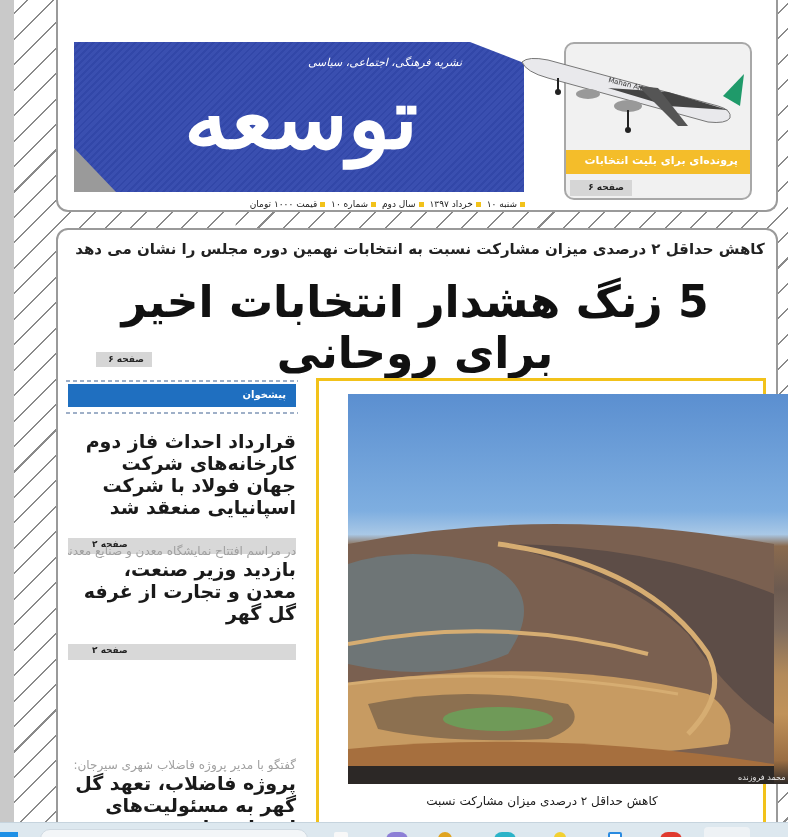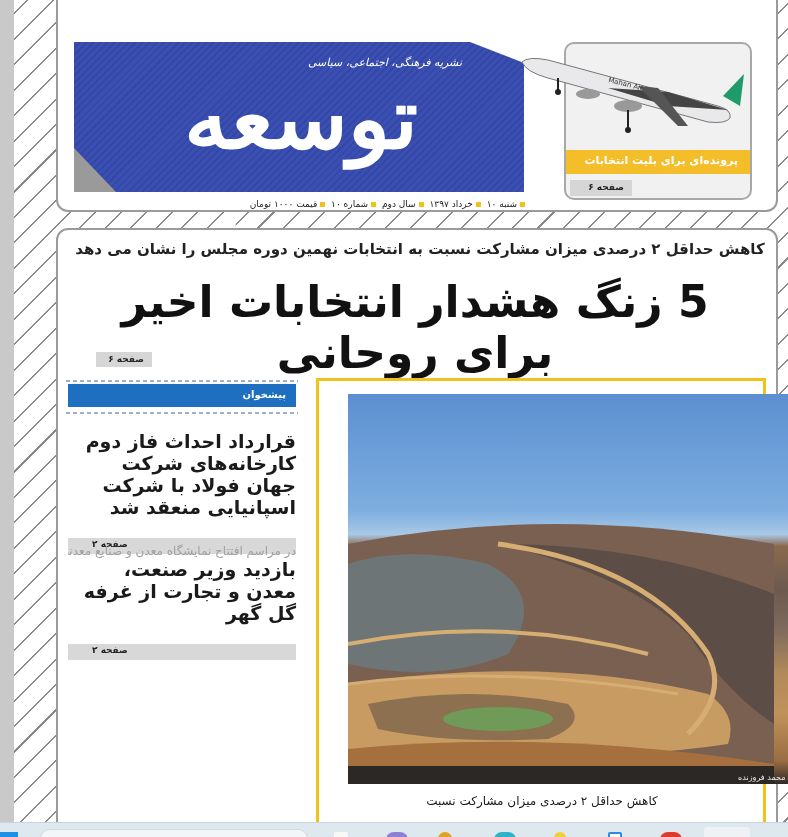--- a/index.html
+++ b/index.html
@@ -135,20 +135,24 @@
       <div class="pg"><span>صفحه ۲</span></div>
     </div>
 
     <div class="side-item" style="top:166px">
       <div class="pre">در مراسم افتتاح نمایشگاه معدن و صنایع معدنی کشور:</div>
       <div class="title">بازدید وزیر صنعت، معدن و تجارت از غرفه گل گهر</div>
       <div class="pg"><span>صفحه ۲</span></div>
     </div>
 
 
+    <div class="side-item" style="top:380px">
+      <div class="pre">گفتگو با مدیر پروژه فاضلاب شهری سیرجان:</div>
+      <div class="title">پروژه فاضلاب، تعهد گل گهر به مسئولیت‌های اجتماعی اس</div>
+    </div>
   </div>
 
   <div class="photo-frame"></div>
   <div class="photo">
     <svg width="426" height="390" viewBox="0 0 426 390">
       <path d="M0 150 Q200 110 426 150 L426 390 L0 390 Z" fill="#7a6050"></path>
       <path d="M0 170 Q60 150 140 170 Q200 200 160 260 Q90 290 0 270 Z" fill="#6c7a80" opacity="0.8"></path>
       <path d="M150 150 Q300 150 426 200 L426 330 Q380 300 340 240 Q280 180 150 150 Z" fill="#5d4d47"></path>
       <path d="M0 290 Q200 260 360 300 Q390 320 380 350 Q250 370 0 360 Z" fill="#c79b62"></path>
       <path d="M20 310 Q120 290 220 310 Q240 330 200 345 Q100 350 30 335 Z" fill="#8c7050"></path>

